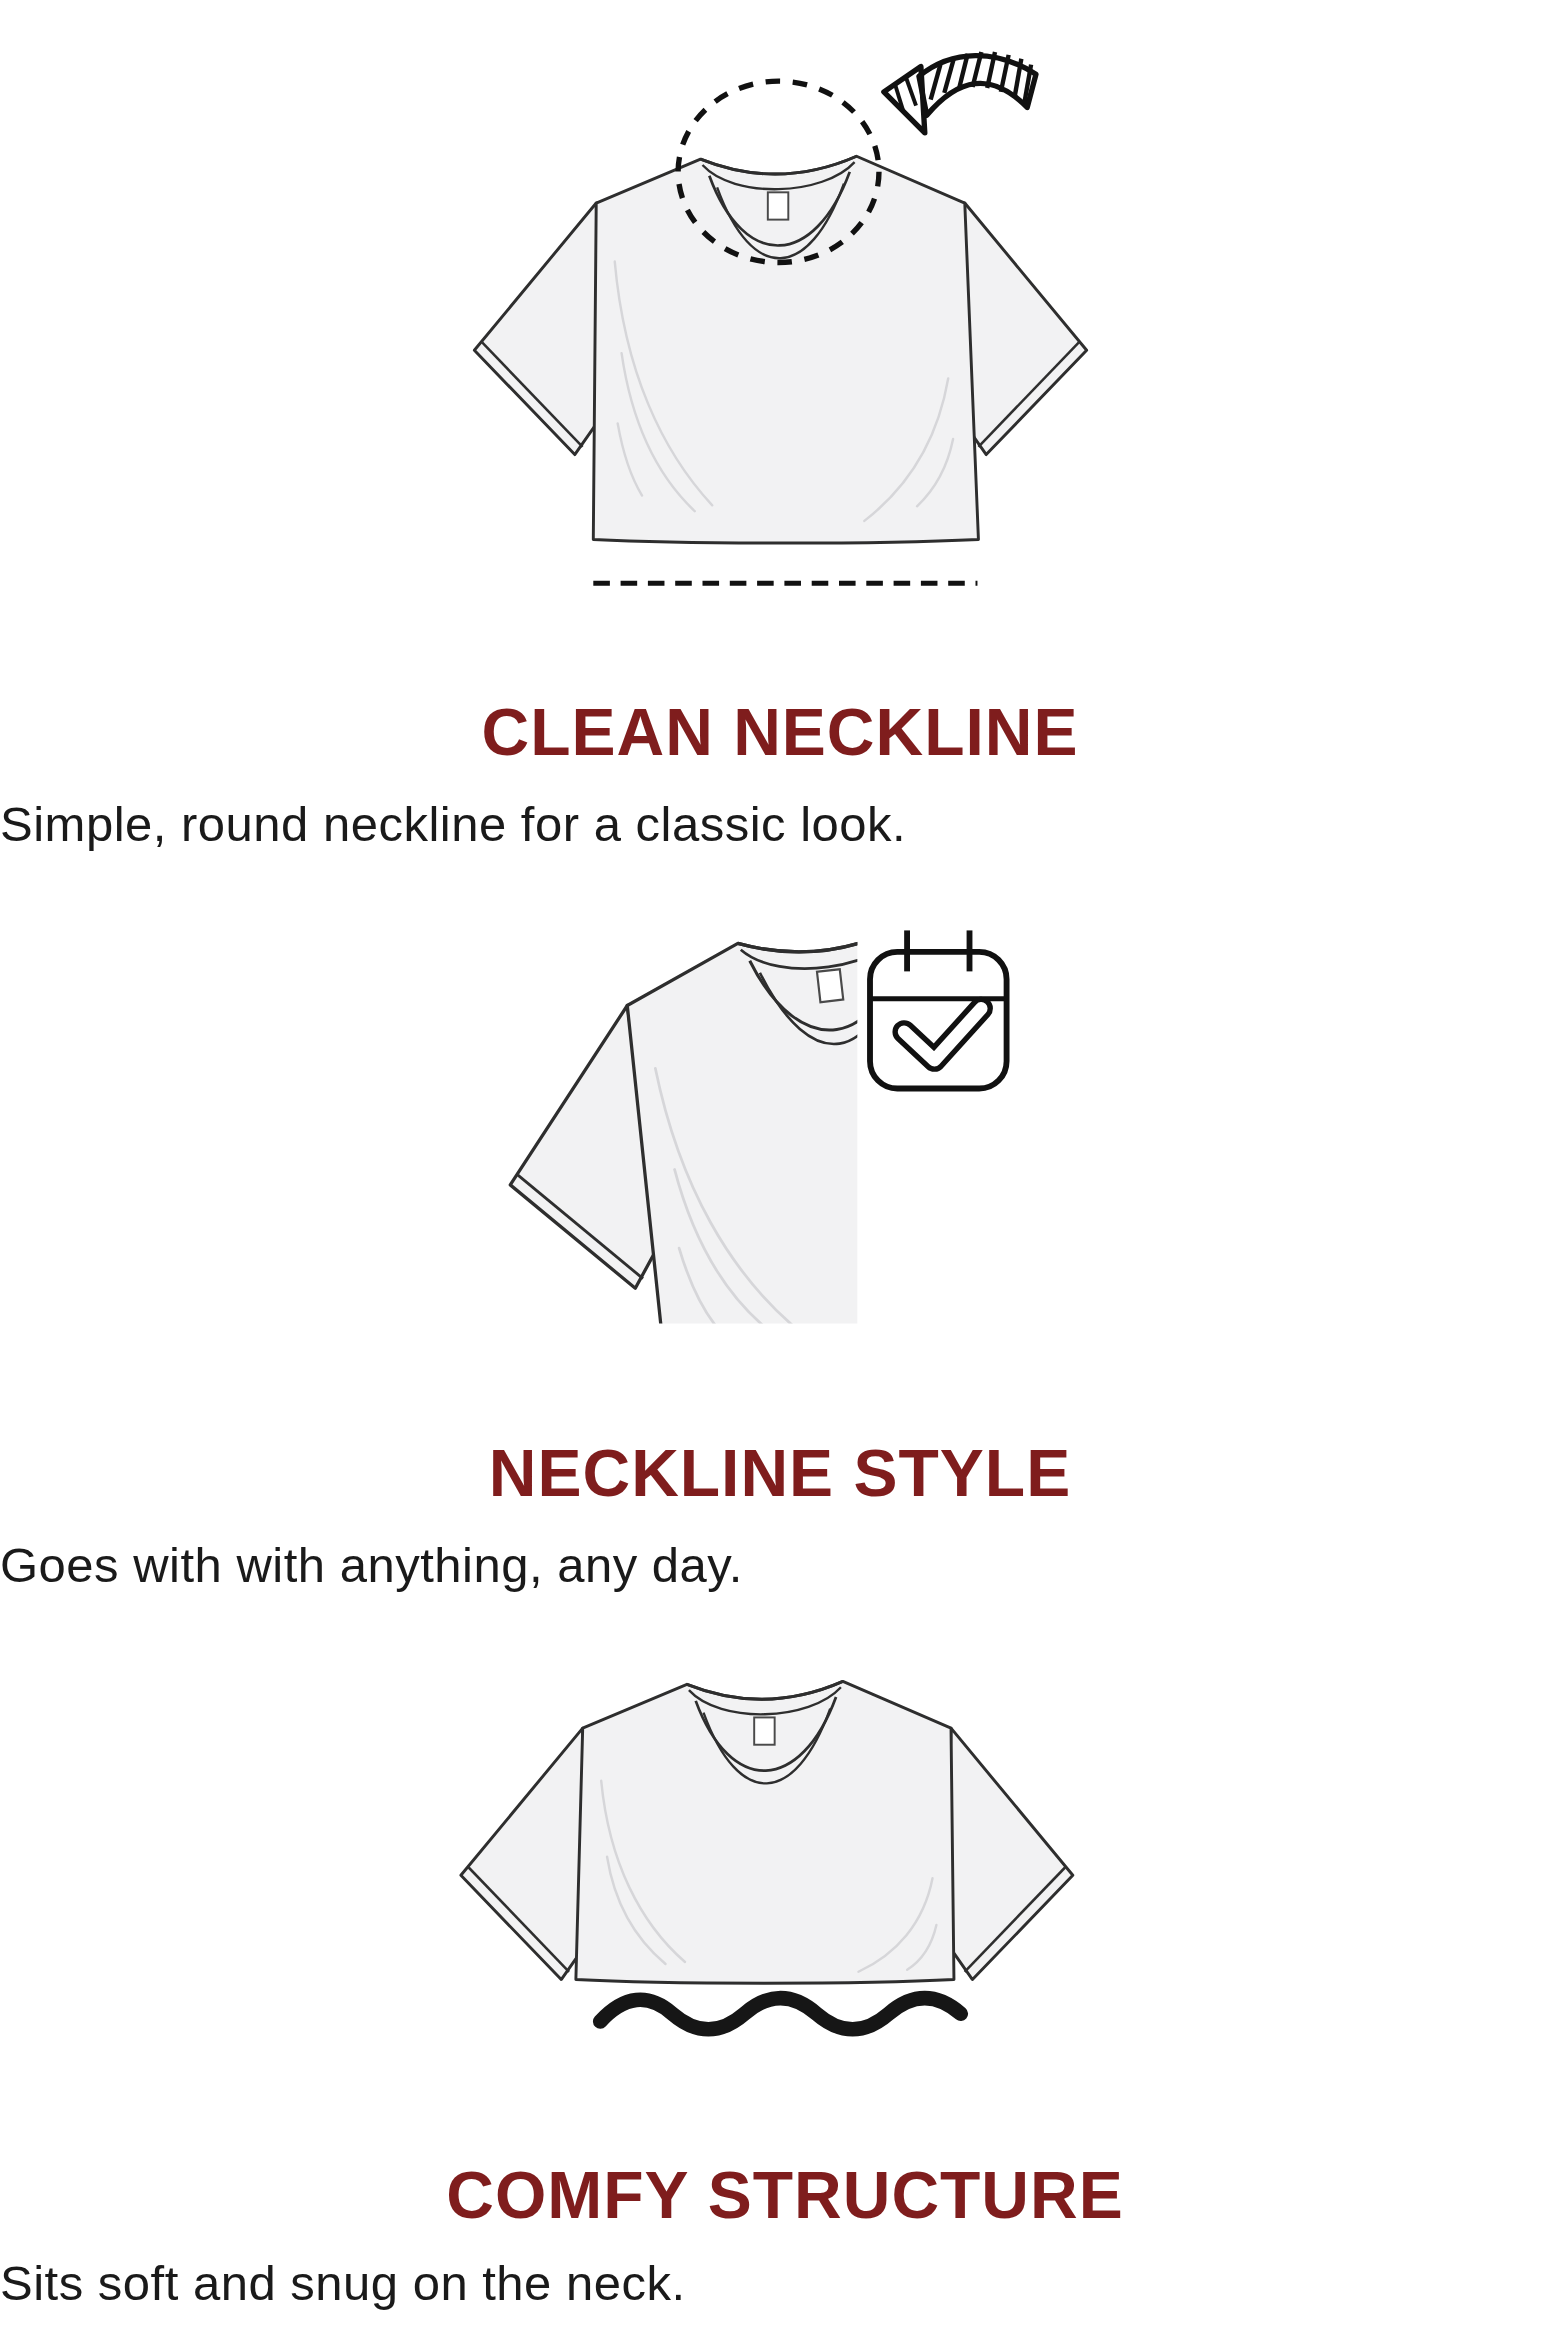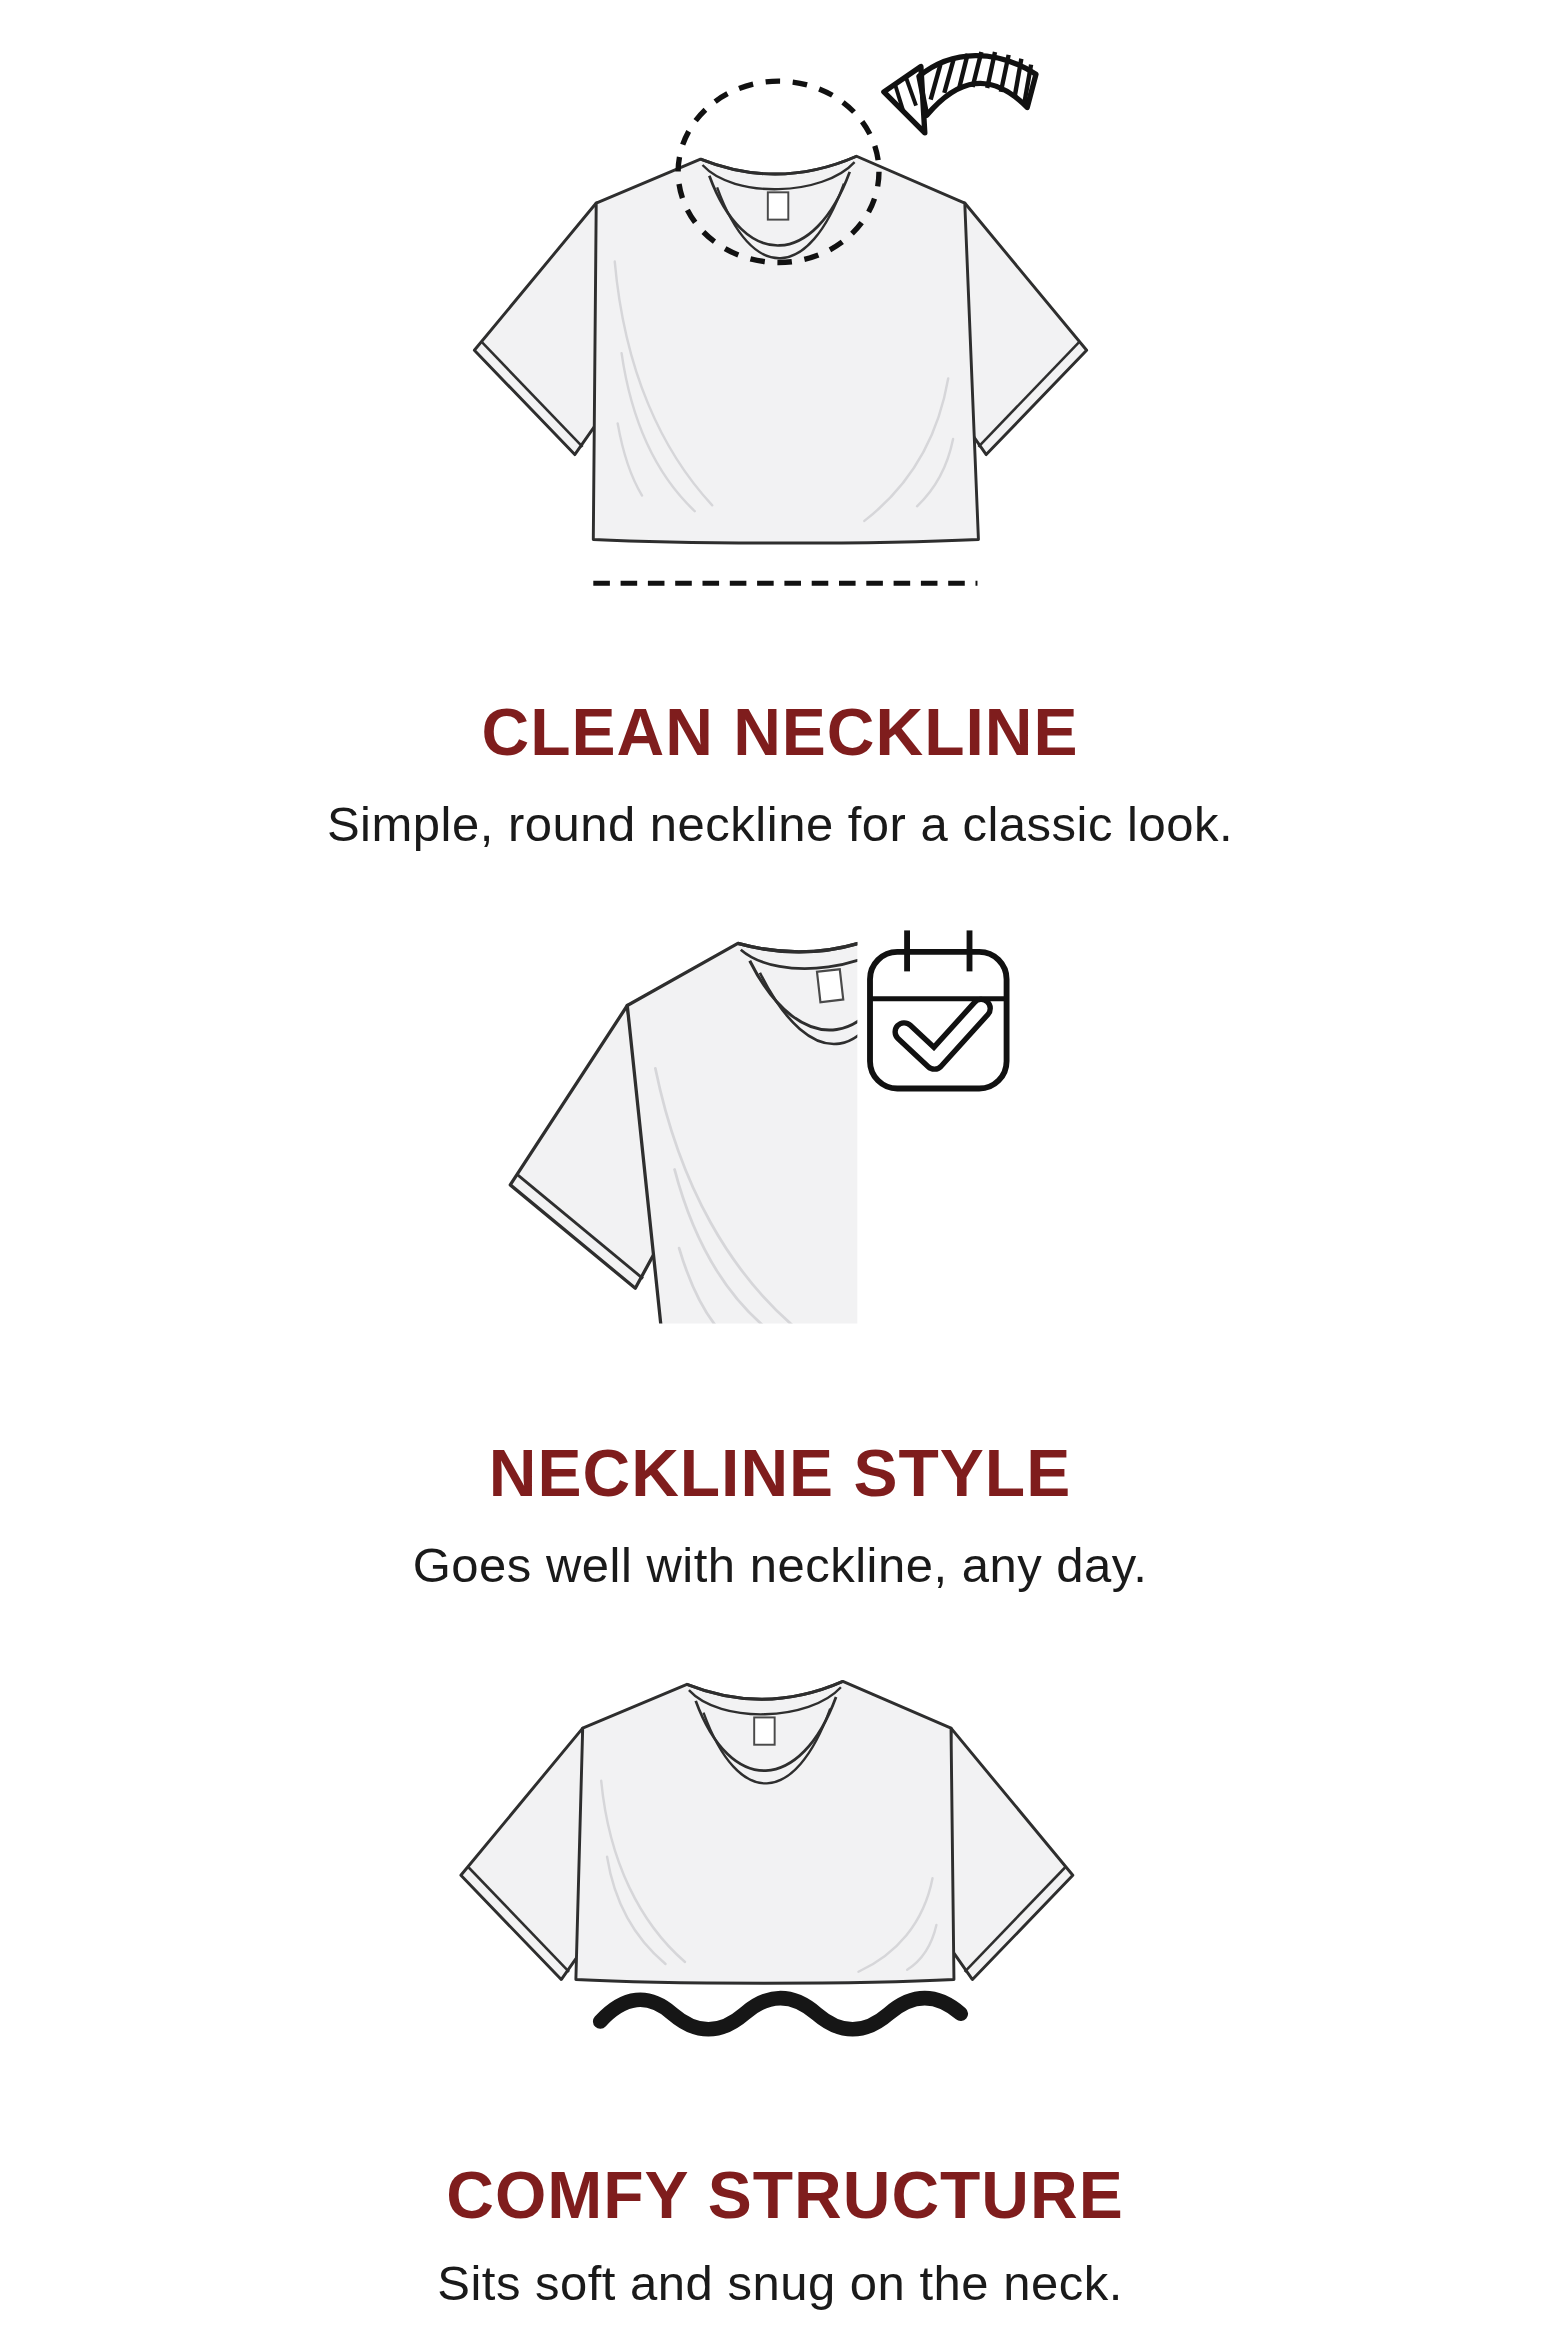--- a/index.html
+++ b/index.html
@@ -18,21 +18,20 @@
     text-align: center;
     font-size: 66px;
     font-weight: 700;
     letter-spacing: 1px;
     color: #7f1d1d;
     line-height: 1;
   }
   .section-desc {
     position: absolute;
     left: 0; right: 0;
-    text-align: center;
     font-size: 49px;
     font-weight: 400;
     letter-spacing: 0.5px;
     color: #1a1a1a;
     line-height: 1;
   }
   .tee-outline { stroke: #2e2e2e; stroke-width: 3; fill: #f2f2f3; stroke-linejoin: round; }
   .tee-line    { stroke: #2e2e2e; stroke-width: 2.6; fill: none; }
   .tee-fold    { stroke: #d6d6d9; stroke-width: 2.5; fill: none; stroke-linecap: round; }
   .ink         { stroke: #111111; fill: none; }
@@ -132,21 +131,21 @@
       <g>
         <path d="M 410 24 L 410 66" class="ink" stroke-width="6"></path>
         <path d="M 474 24 L 474 66" class="ink" stroke-width="6"></path>
         <rect x="372" y="46" width="140" height="140" rx="28" fill="#ffffff" class="ink" stroke-width="6"></rect>
         <path d="M 374 94 L 510 94" class="ink" stroke-width="5"></path>
         <path d="M 407 128 L 438 157 L 486 104" class="ink" stroke-width="24" stroke-linecap="round" stroke-linejoin="round"></path>
         <path d="M 407 128 L 438 157 L 486 104" stroke="#ffffff" fill="none" stroke-width="13" stroke-linecap="round" stroke-linejoin="round"></path>
       </g>
     </svg>
     <h2 class="section-title" style="top:1385px;">NECKLINE STYLE</h2>
-    <p class="section-desc" style="top:1492px;">Goes well with neckline, any day.</p>
+    <p class="section-desc" style="top:1492px;">Goes with with anything, any day.</p>
   </section>
 
   <section>
     <svg class="fig" style="left:410px; top:1658px;" width="741" height="419" viewBox="0 0 760 430">
       <g transform="translate(46,14)">
         <use href="#tee-short"></use>
       </g>
       <path d="M 195 373 Q 232 333 269 365 T 343 365 T 417 365 T 491 365 T 565 365" stroke="#161616" fill="none" stroke-width="15" stroke-linecap="round"></path>
     </svg>
     <h2 class="section-title" style="top:2107px;padding-left:10px;">COMFY STRUCTURE</h2>

